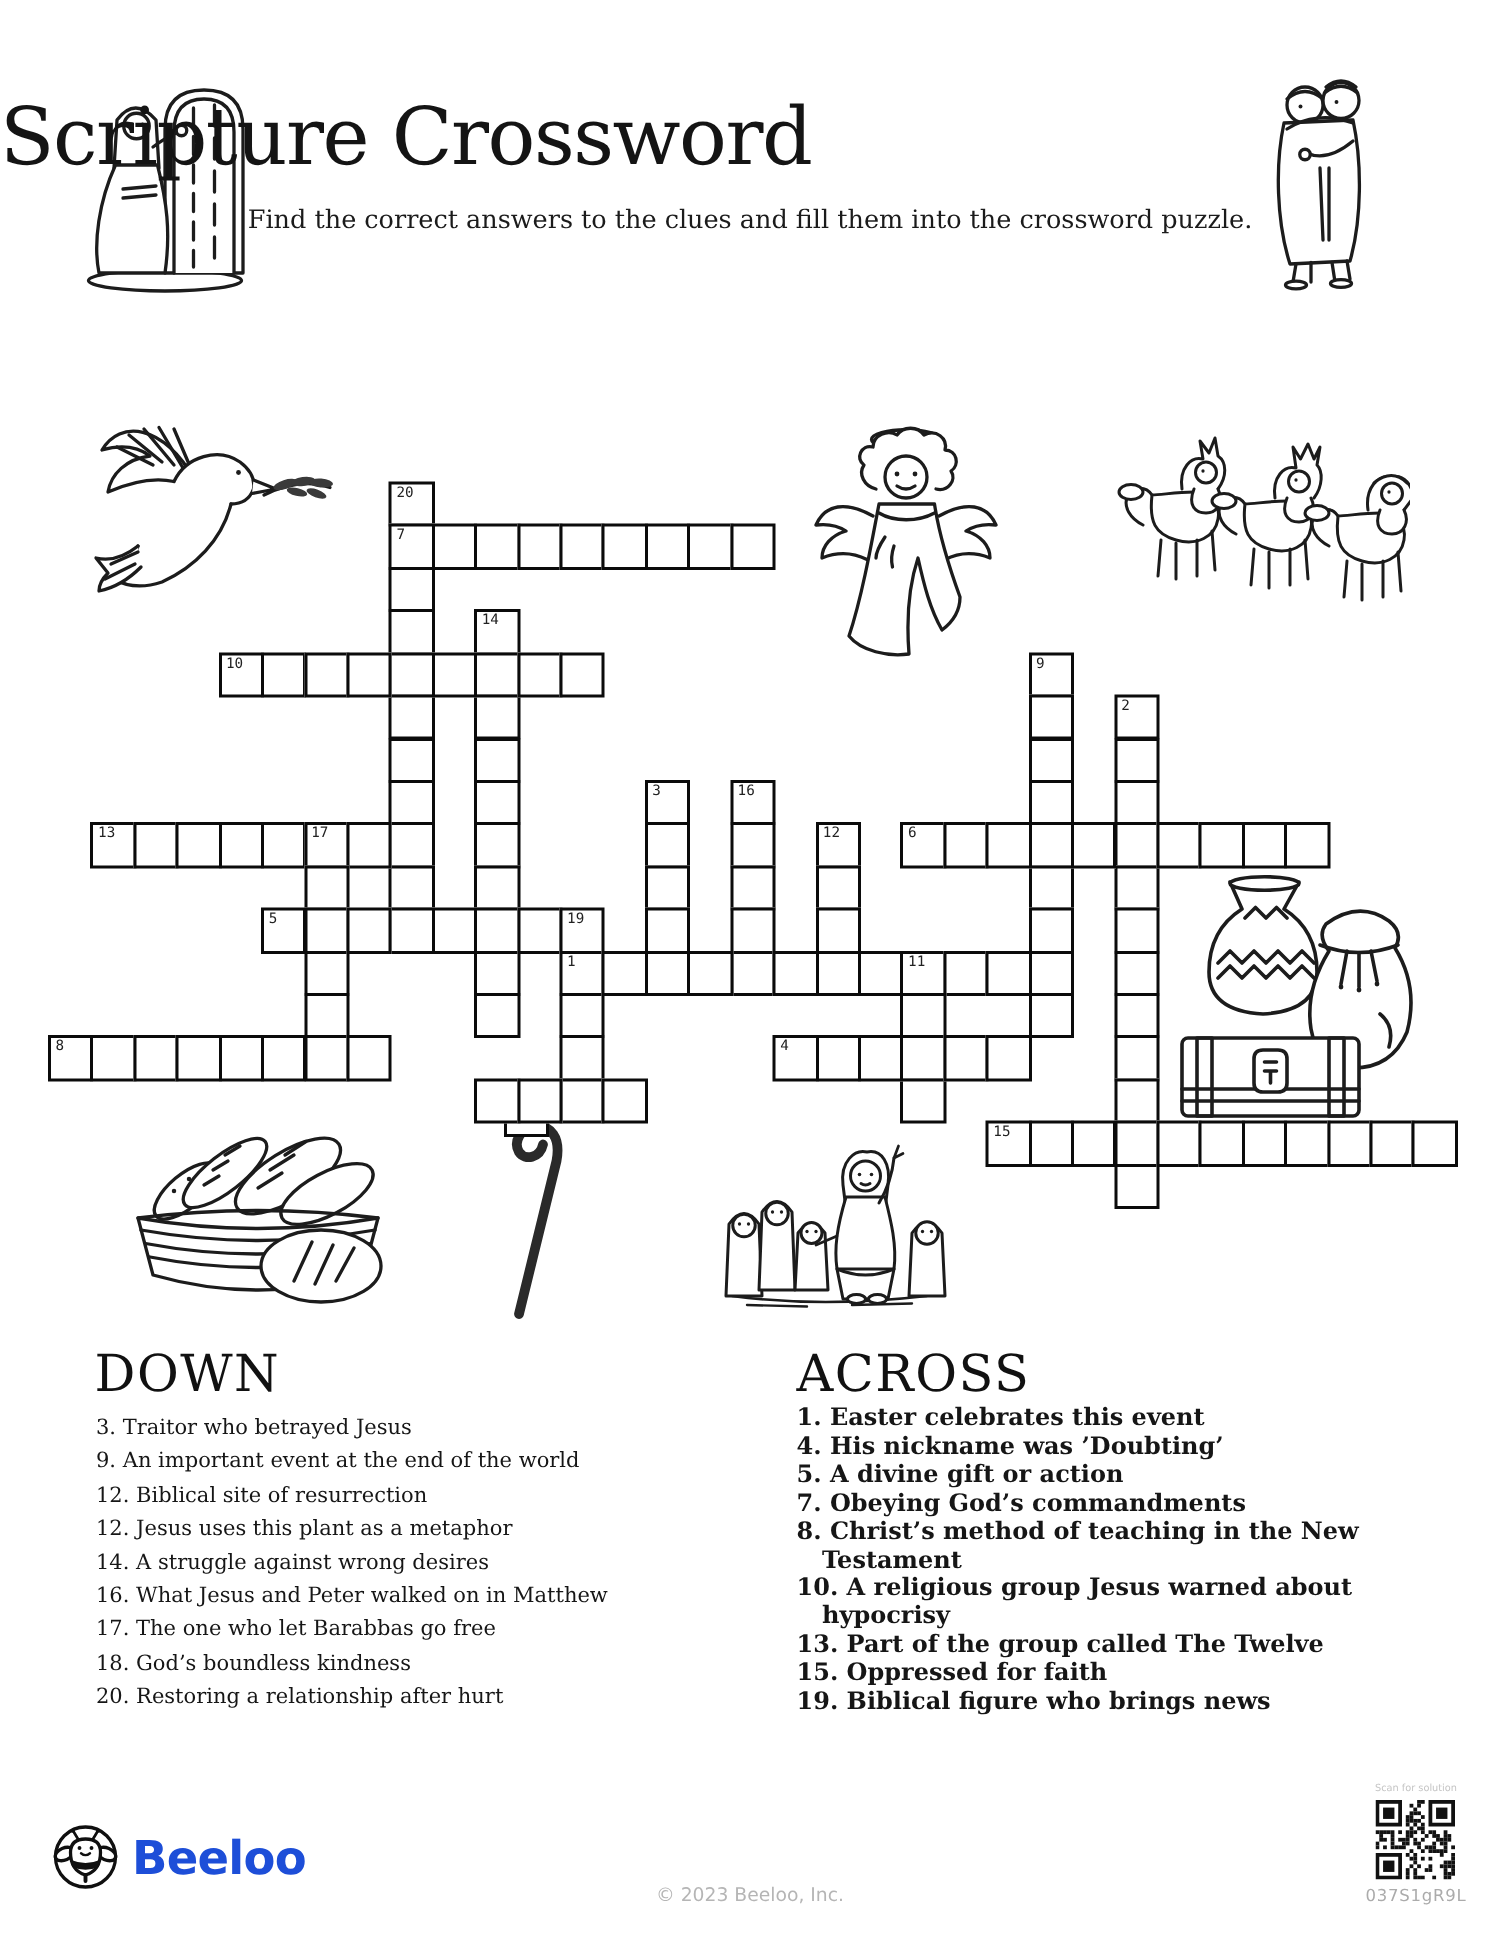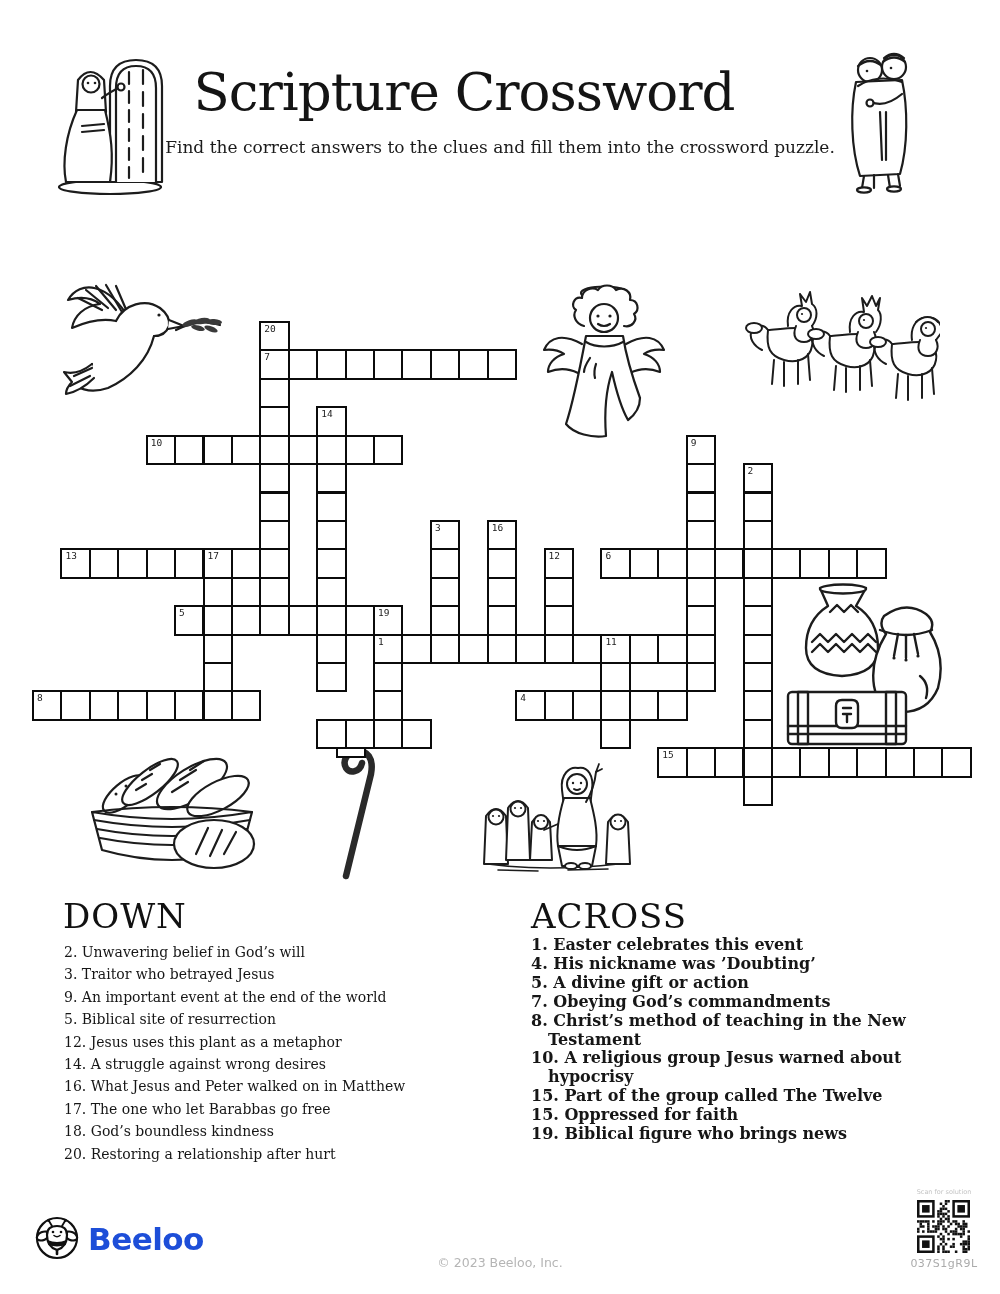--- a/index.html
+++ b/index.html
@@ -1,20 +1,20 @@
 <!DOCTYPE html>
 <html><head>
 <meta charset="utf-8">
 <style>
   html,body{margin:0;padding:0;background:#888;}
   .page{position:relative;width:1000px;height:1294px;background:#ffffff;margin:0 auto;
         font-family:"DejaVu Serif",serif;color:#161616;overflow:hidden;}
   .abs{position:absolute;}
   
-  .title{position:absolute;top:62px;left:0;width:928px;text-align:center;
+  .title{position:absolute;top:62px;left:0;width:928px;
          font-size:53px;line-height:1.15;letter-spacing:-1px;color:#141414;}
   .subtitle{position:absolute;top:137px;left:0;width:1000px;text-align:center;
             font-size:17px;color:#1b1b1b;}
   
   #grid{position:absolute;left:32px;top:321px;width:940px;height:486px;}
   .cell{position:absolute;box-sizing:border-box;width:30.4px;height:30.4px;
         border:2px solid #0b0b0b;background:#fff;}
   .cnum{position:absolute;top:0px;left:3px;font-family:"DejaVu Sans Mono",monospace;
         font-size:9.5px;line-height:11px;color:#222;}
   
@@ -392,41 +392,40 @@
       <div class="cell" style="left: 767.34px; top: 426.3px;"></div>
       <div class="cell" style="left: 795.76px; top: 426.3px;"></div>
       <div class="cell" style="left: 824.18px; top: 426.3px;"></div>
       <div class="cell" style="left: 852.6px; top: 426.3px;"></div>
       <div class="cell" style="left: 881.02px; top: 426.3px;"></div>
       <div class="cell" style="left: 909.44px; top: 426.3px;"></div>
     </div>
 
   <div class="clue-head" style="left:63px;top:899px">DOWN</div>
   <ol id="down-list" class="clue-list">
-      <li>2. Unwavering belief in God’s will</li>
       <li>3. Traitor who betrayed Jesus</li>
       <li>9. An important event at the end of the world</li>
-      <li>5. Biblical site of resurrection</li>
+      <li>12. Biblical site of resurrection</li>
       <li>12. Jesus uses this plant as a metaphor</li>
       <li>14. A struggle against wrong desires</li>
       <li>16. What Jesus and Peter walked on in Matthew</li>
       <li>17. The one who let Barabbas go free</li>
       <li>18. God’s boundless kindness</li>
       <li>20. Restoring a relationship after hurt</li>
     </ol>
 
   <div class="clue-head" style="left:531px;top:899px">ACROSS</div>
   <ol id="across-list" class="clue-list">
       <li>1. Easter celebrates this event</li>
       <li>4. His nickname was ’Doubting’</li>
       <li>5. A divine gift or action</li>
       <li>7. Obeying God’s commandments</li>
       <li>8. Christ’s method of teaching in the New<br>Testament</li>
       <li>10. A religious group Jesus warned about hypocrisy</li>
-      <li>15. Part of the group called The Twelve</li>
+      <li>13. Part of the group called The Twelve</li>
       <li>15. Oppressed for faith</li>
       <li>19. Biblical figure who brings news</li>
     </ol>
 
   <svg class="abs" style="left:34px;top:1215px" width="46" height="46" viewBox="0 0 46 46" fill="none" stroke="#101010" stroke-width="2.2" stroke-linecap="round" stroke-linejoin="round">
     <circle cx="23" cy="23" r="20" fill="#fff"></circle>
     <path d="M18,11 L15,6 M28,11 L31,6" stroke-width="1.8"></path>
     <circle cx="14.5" cy="5.5" r="1.4" fill="#101010" stroke="none"></circle>
     <circle cx="31.5" cy="5.5" r="1.4" fill="#101010" stroke="none"></circle>
     <ellipse cx="9" cy="21" rx="6.5" ry="4" transform="rotate(-24 9 21)" fill="#fff"></ellipse>

